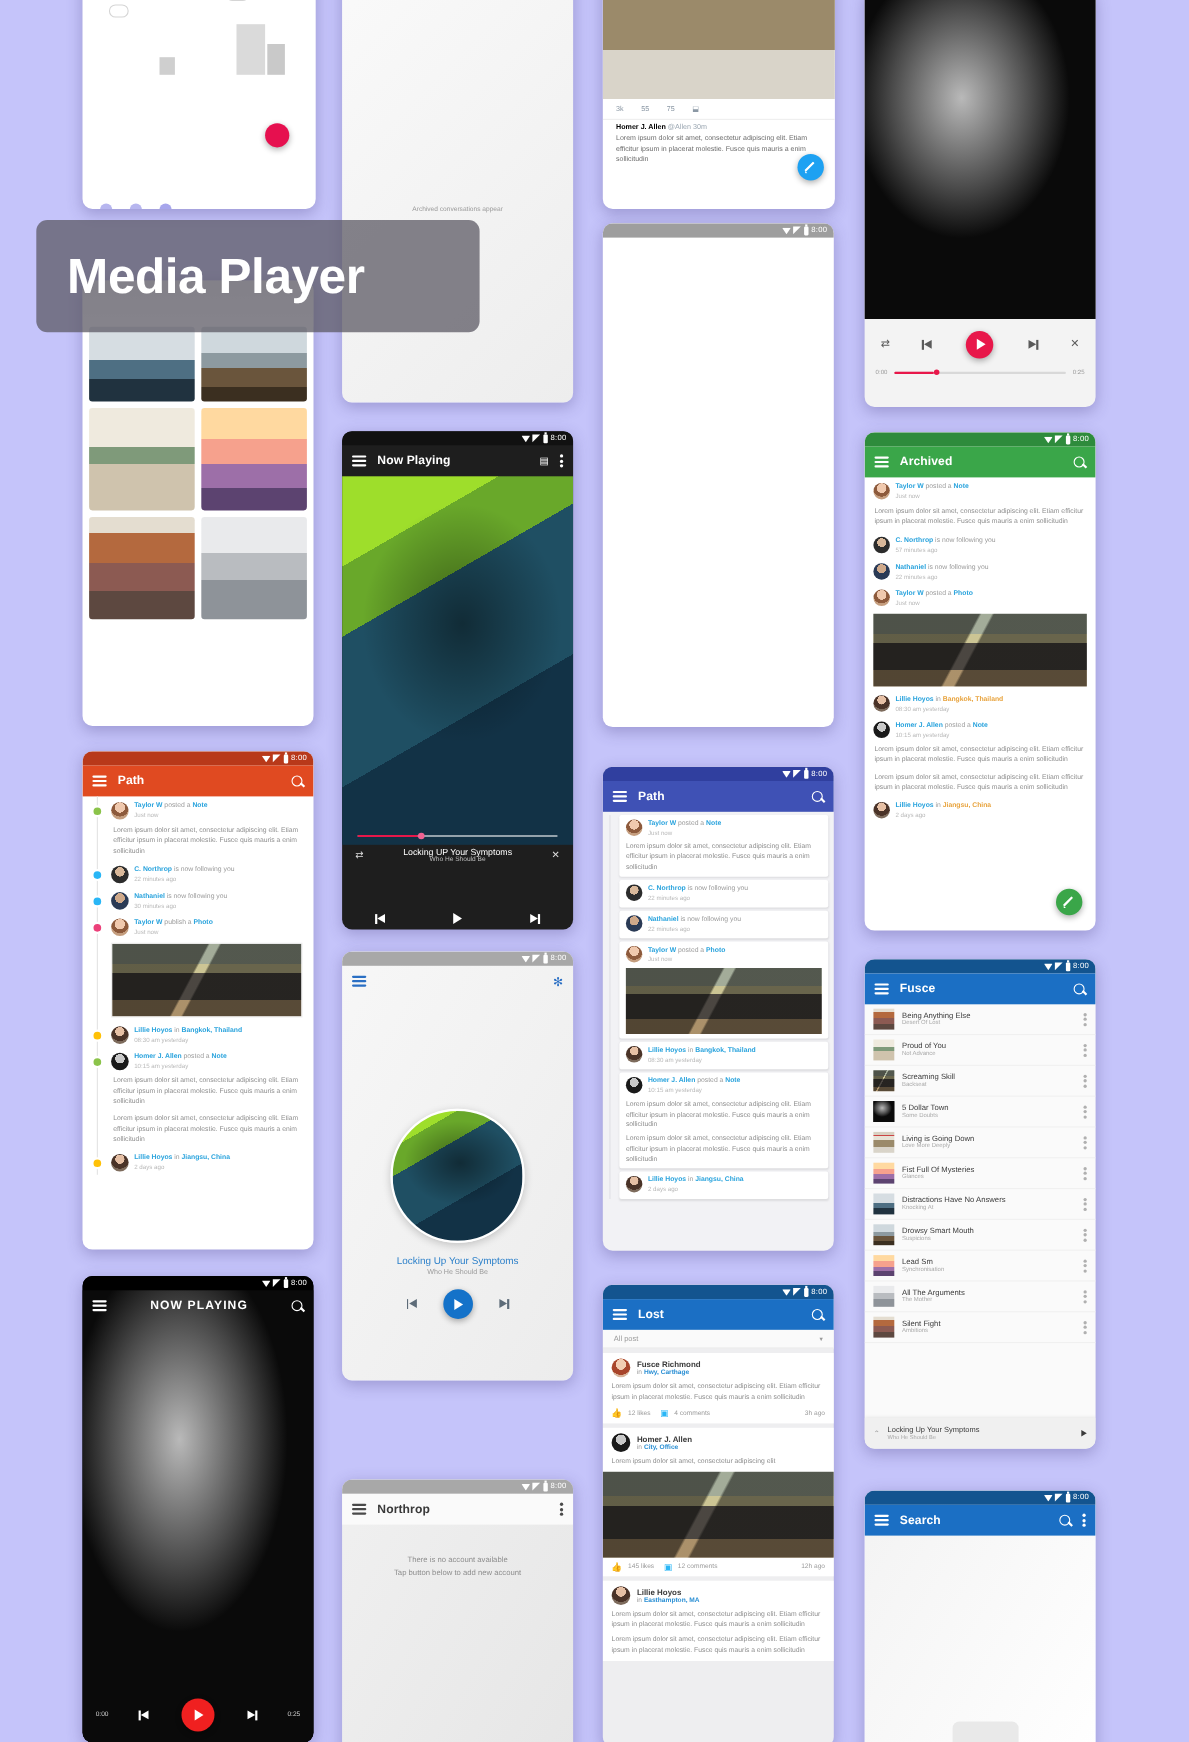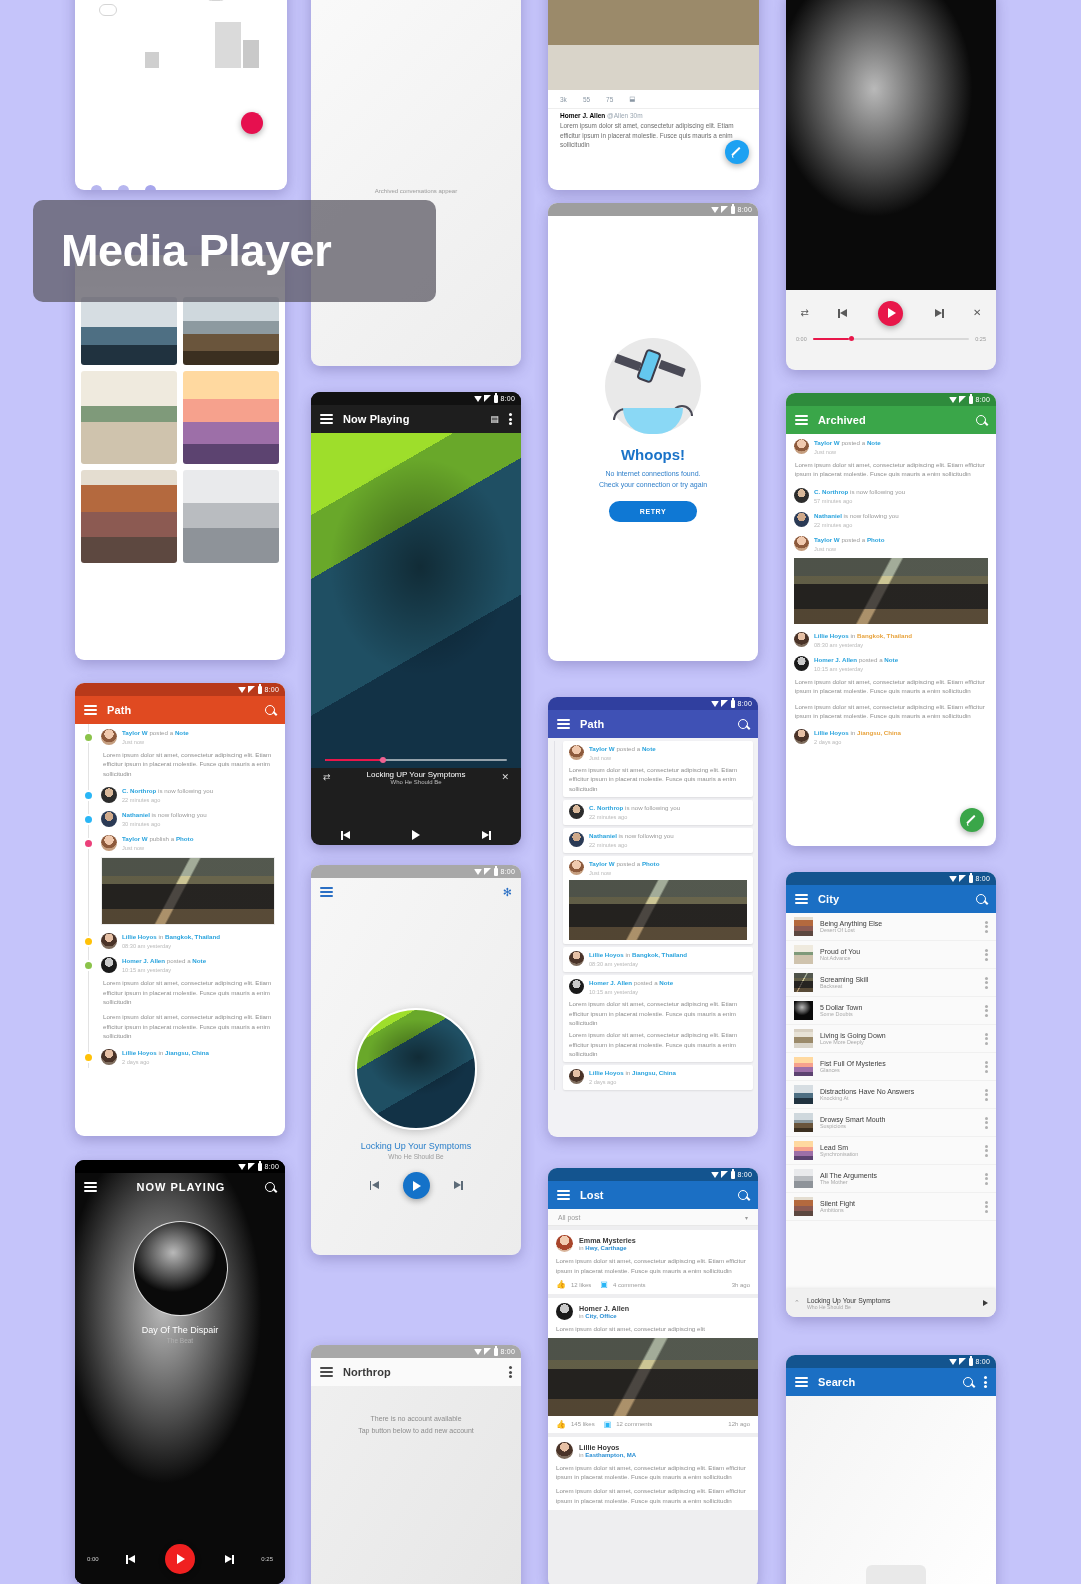--- a/index.html
+++ b/index.html
@@ -245,36 +245,20 @@
 
   <div class="phone" style="left:548px;top:203px;width:210px;height:458px;">
     <div class="statusbar" style="background:#9e9e9e;color:#fff;">
       <div class="sb-icons">
           <i class="ic-wifi"></i>
           <i class="ic-sig"></i>
           <i class="ic-bat"></i>
         </div>
       <span>8:00</span>
     </div>
-    <div style="padding-top:122px;text-align:center;">
-      <div style="width:96px;height:96px;border-radius:50%;background:#e9e9e9;margin:0 auto;position:relative;">
-        <div style="position:absolute;left:36px;top:12px;width:16px;height:32px;background:#64c8ef;border:2px solid #3c3c4a;border-radius:4px;transform:rotate(20deg);"></div>
-        <div style="position:absolute;left:10px;top:20px;width:26px;height:9px;background:#4a4a56;transform:rotate(20deg);border-radius:1px;"></div>
-        <div style="position:absolute;left:54px;top:26px;width:26px;height:9px;background:#4a4a56;transform:rotate(20deg);border-radius:1px;"></div>
-        <div style="position:absolute;left:8px;bottom:14px;width:24px;height:12px;border:2px solid #4a4a56;border-bottom:none;border-radius:12px 12px 0 0;"></div>
-        <div style="position:absolute;right:8px;bottom:18px;width:22px;height:11px;border:2px solid #4a4a56;border-bottom:none;border-radius:11px 11px 0 0;"></div>
-        <div style="position:absolute;left:18px;bottom:0;width:60px;height:26px;background:#8ad8f5;border-radius:0 0 40px 40px;"></div>
-      </div>
-      <div style="font-size:15px;font-weight:bold;color:#1a73c8;margin-top:12px;">Whoops!</div>
-      <div style="font-size:7px;color:#2f7fc9;margin-top:6px;line-height:1.55;">
-        <div>No internet connections found.</div>
-        <div>Check your connection or try again</div>
-      </div>
-      <button style="margin-top:10px;width:88px;height:21px;border:none;border-radius:11px;background:#0f78d4;color:#fff;font-size:7px;font-weight:bold;letter-spacing:.6px;font-family:'Liberation Sans',sans-serif;">RETRY</button>
-    </div>
   </div>
 
   <div class="phone" style="left:786px;top:393px;width:210px;height:453px;">
     <div class="statusbar" style="background:#2e8b3c;">
       <div class="sb-icons">
           <i class="ic-wifi"></i>
           <i class="ic-sig"></i>
           <i class="ic-bat"></i>
         </div>
       <span>8:00</span>
@@ -598,25 +582,20 @@
       <span class="ham">
           <i></i>
           <i></i>
           <i></i>
         </span>
       <span class="spacer"></span>
       <span class="title" style="letter-spacing:1px;">NOW PLAYING</span>
       <span class="spacer"></span>
       <span class="mag"></span>
     </div>
-    <div style="position:relative;text-align:center;padding-top:20px;">
-      <div class="ph ph-violin" style="width:95px;height:95px;border-radius:50%;margin:0 auto;border:1.4px solid rgba(255,255,255,.85);"></div>
-      <div style="font-size:9px;color:#fff;margin-top:9px;">Day Of The Dispair</div>
-      <div style="font-size:6.5px;color:#b0b0b0;margin-top:2px;">The Beat</div>
-    </div>
     <div style="position:absolute;left:0;right:0;bottom:10px;display:flex;align-items:center;justify-content:space-between;padding:0 12px;color:#fff;">
       <span style="font-size:6px;color:#d0d0d0;">0:00</span>
       <span class="prev"></span>
       <span class="fab ctl" style="position:relative;width:30px;height:30px;background:#f02020;">
         <i class="tri" style="color:#fff;margin-left:2px;"></i>
       </span>
       <span class="next"></span>
       <span style="font-size:6px;color:#d0d0d0;">0:25</span>
     </div>
   </div>
@@ -658,21 +637,21 @@
           <i class="ic-bat"></i>
         </div>
       <span>8:00</span>
     </div>
     <div class="appbar" style="background:#1b6fc4;">
       <span class="ham">
           <i></i>
           <i></i>
           <i></i>
         </span>
-      <span class="title">City</span>
+      <span class="title">Fusce</span>
       <span class="spacer"></span>
       <span class="mag"></span>
     </div>
     <div>
       <div style="display:flex;align-items:center;gap:7px;padding:4px 8px;border-bottom:1px solid #f0f0f0;">
         <span class="ph ph-street" style="width:19px;height:19px;"></span>
         <span style="flex:1;">
           <div style="font-size:7px;color:#3a3a3a;">Being Anything Else</div>
           <div style="font-size:5.4px;color:#a9a9a9;">Desert Of Lost</div>
         </span>
@@ -834,21 +813,21 @@
     </div>
     <div style="background:#fafafa;height:17px;display:flex;align-items:center;padding:0 10px;font-size:6.8px;color:#9a9a9a;border-bottom:1px solid #e8e8e8;">
       <span>All post</span>
       <span style="flex:1;"></span>
       <span style="font-size:6px;">▾</span>
     </div>
     <div style="background:#fff;margin:4px 0;padding:5px 8px;">
       <div style="display:flex;gap:6px;align-items:center;">
         <span class="av av-e" style="width:17px;height:17px;"></span>
         <span>
-          <div style="font-size:7.2px;color:#3a3a3a;font-weight:bold;">Emma Mysteries</div>
+          <div style="font-size:7.2px;color:#3a3a3a;font-weight:bold;">Fusce Richmond</div>
           <div style="font-size:6px;"><span style="color:#9a9a9a;">in </span><span style="color:#2a8fd4;font-weight:bold;">Hwy, Carthage</span></div>
         </span>
       </div>
       <div style="font-size:6.2px;line-height:1.55;color:#8d8d8d;margin-top:4px;">Lorem ipsum dolor sit amet, consectetur adipiscing elit. Etiam efficitur ipsum in placerat molestie.  Fusce quis mauris a enim sollicitudin</div>
       <div style="display:flex;align-items:center;gap:5px;margin-top:5px;font-size:6px;color:#9a9a9a;">
         <span style="color:#4caf50;font-size:8px;">👍</span>
         <span>12 likes</span>
         <span style="color:#29b6f6;font-size:8px;margin-left:4px;">▣</span>
         <span>4 comments</span>
         <span style="flex:1;"></span>

